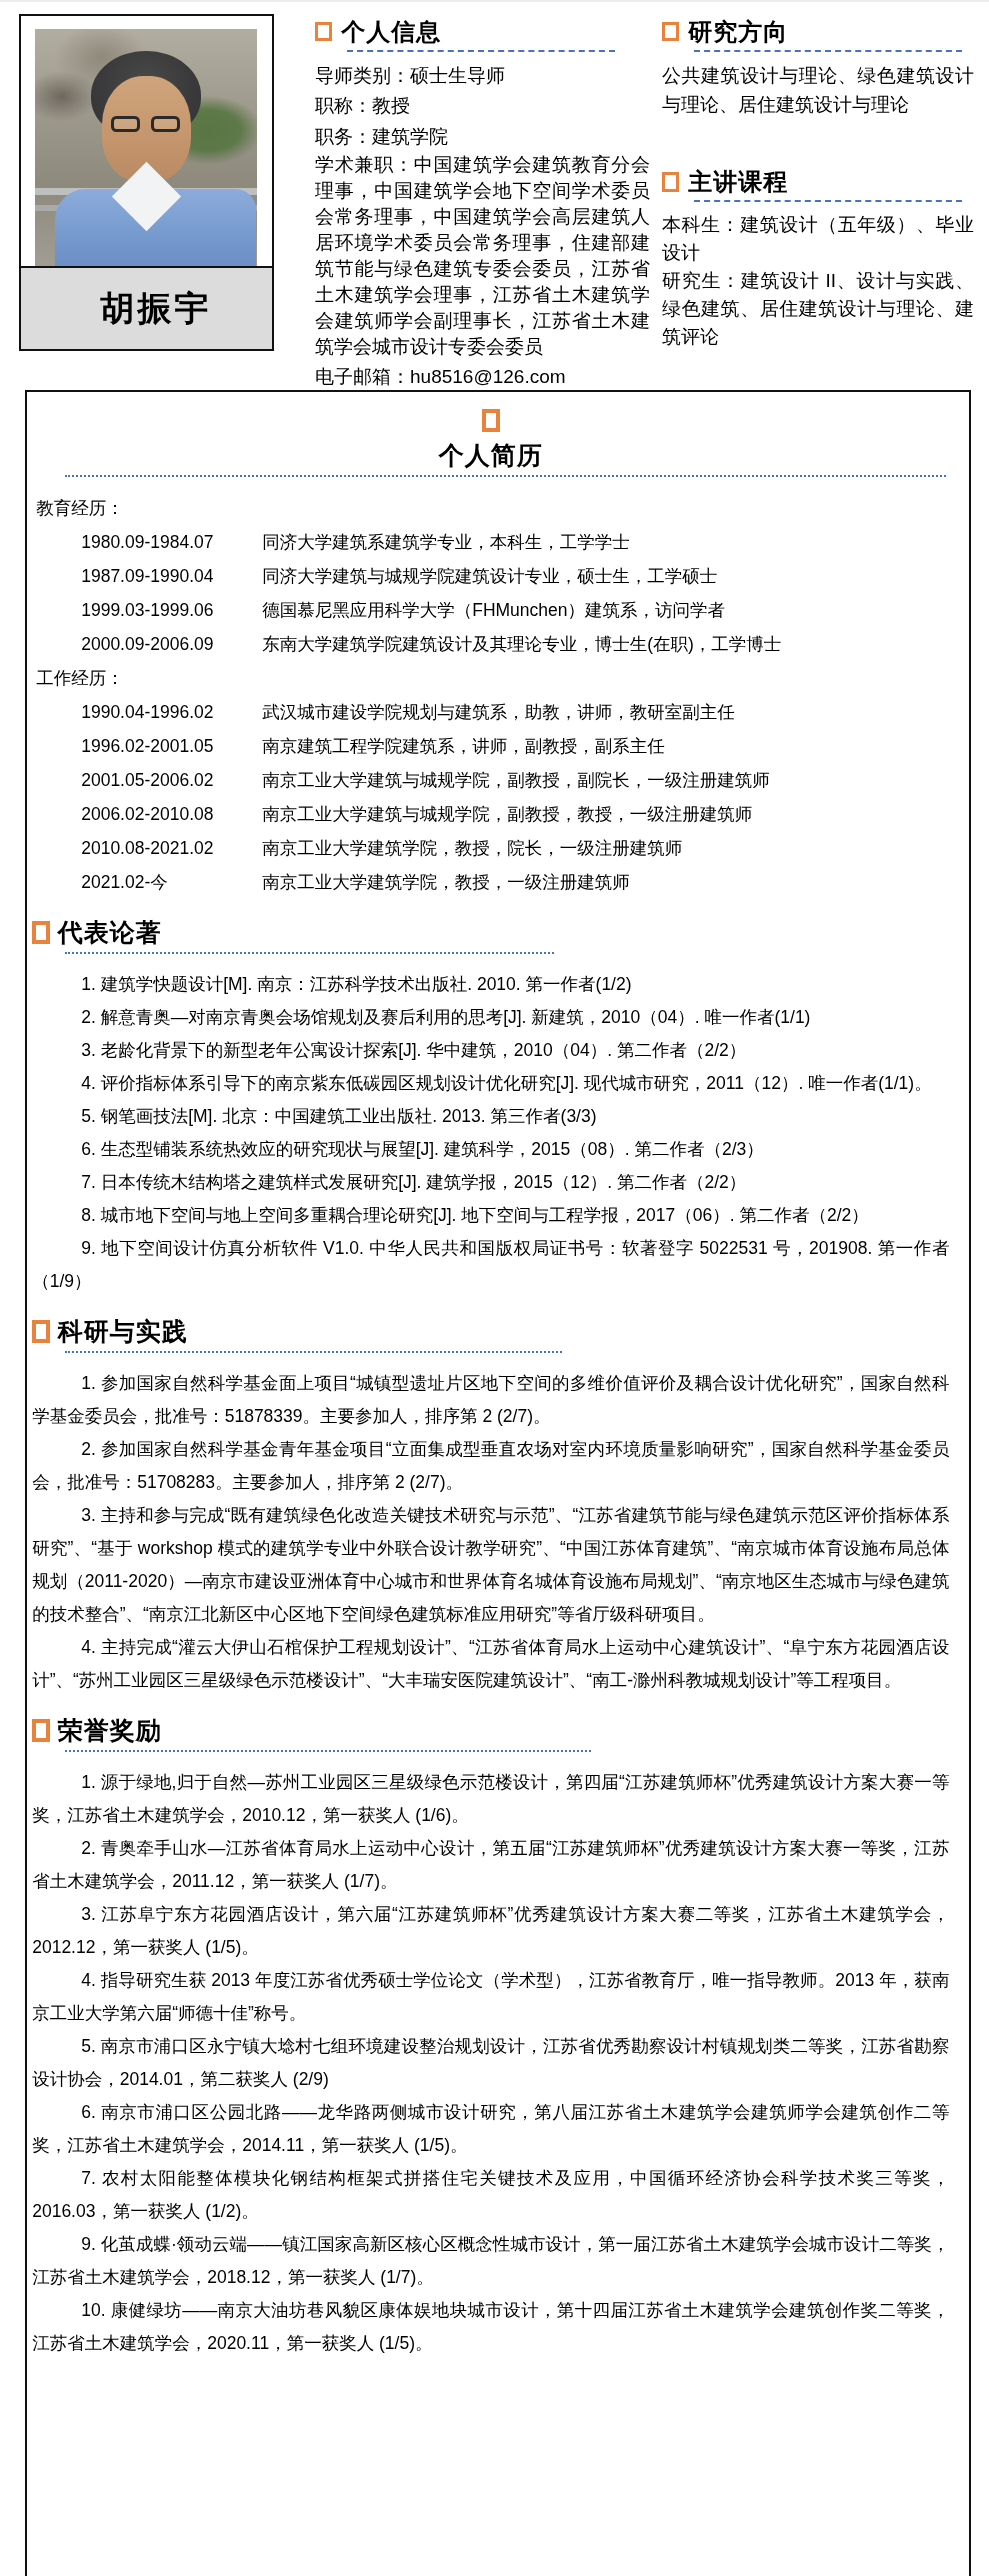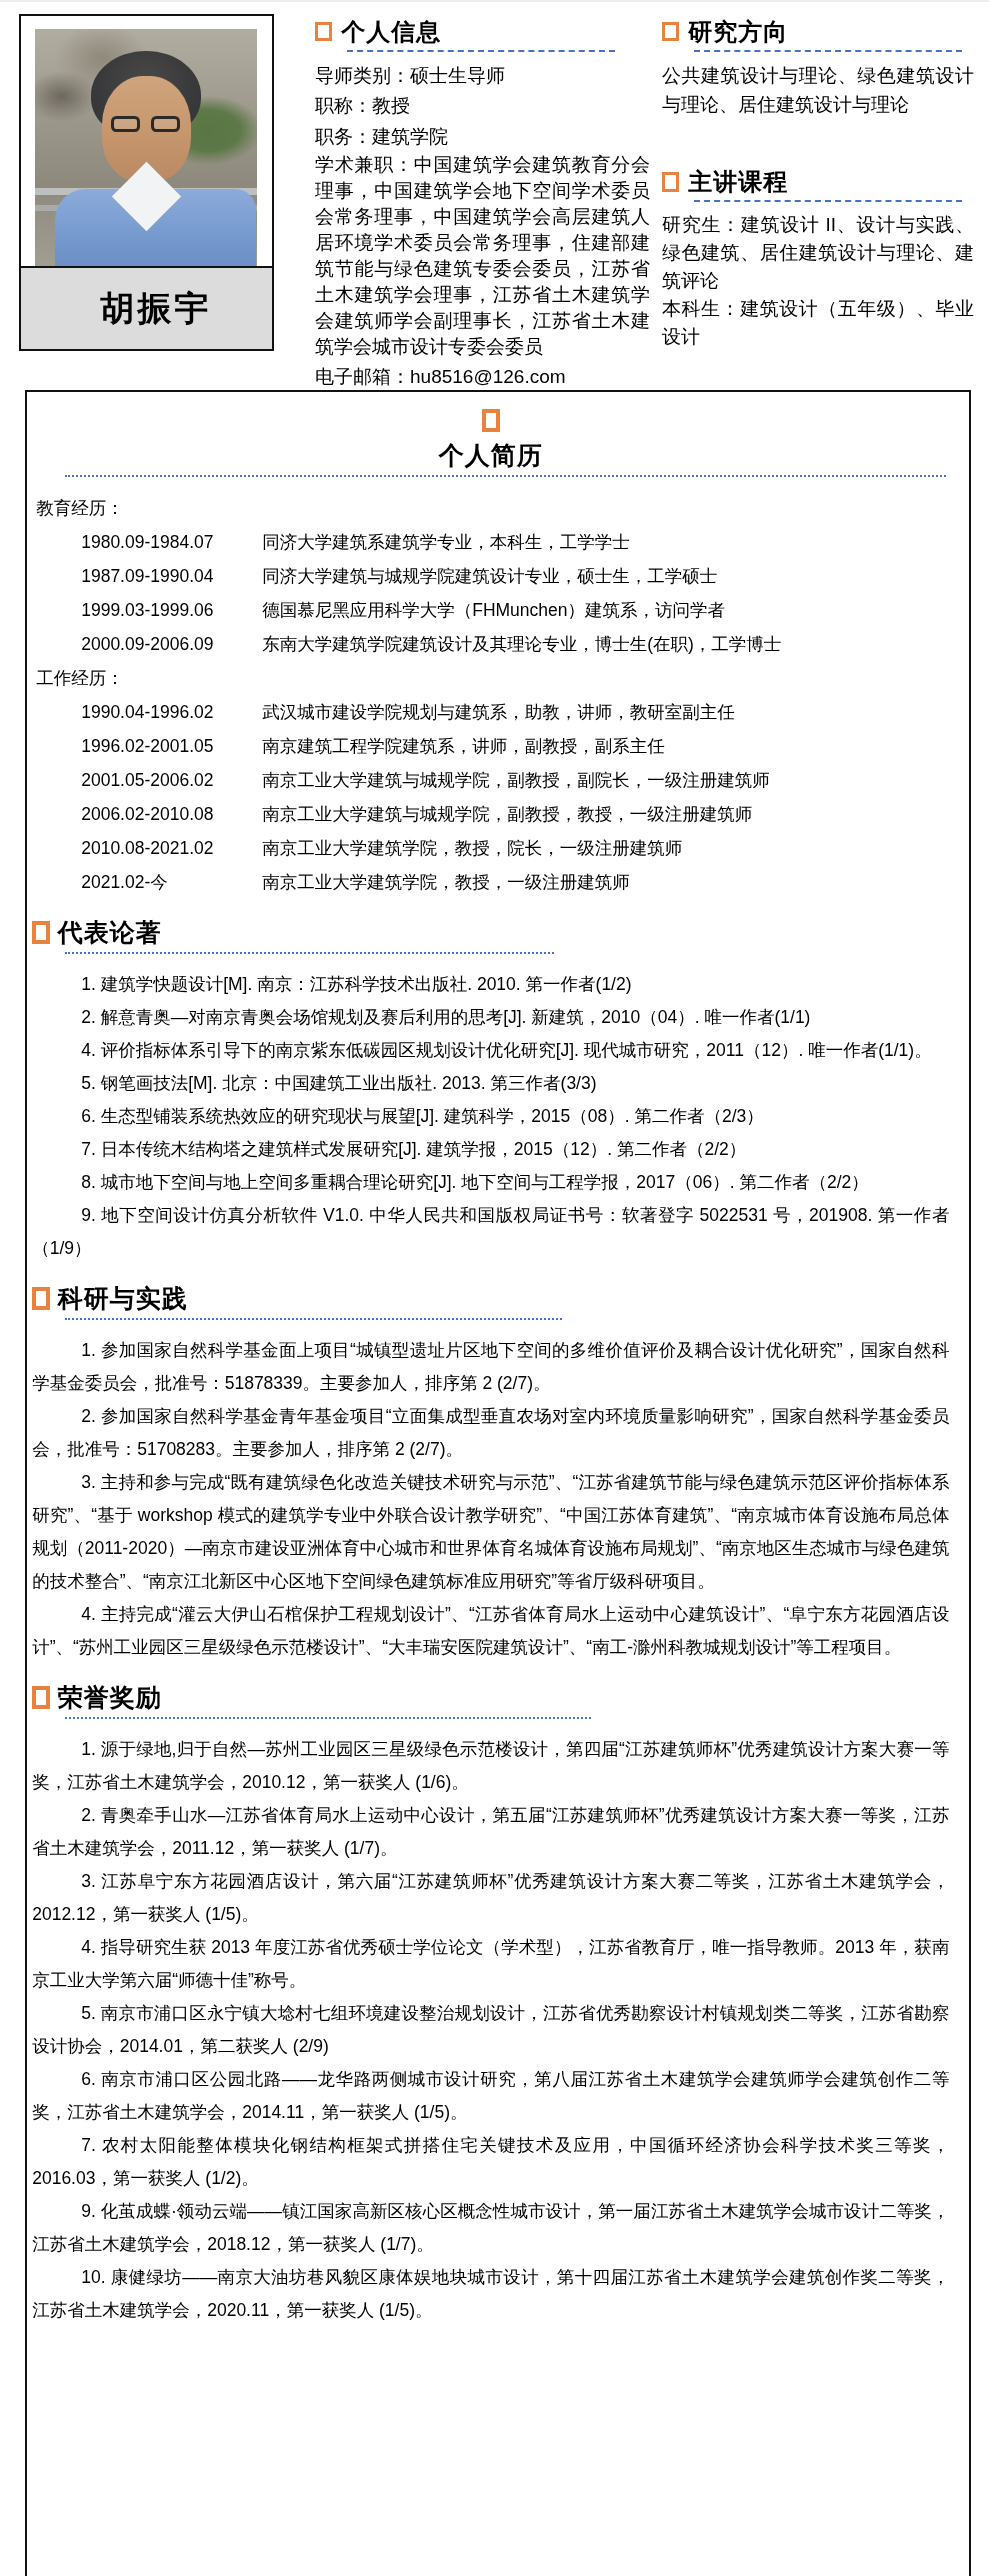--- a/index.html
+++ b/index.html
@@ -138,22 +138,22 @@
     </div>
 
     <div class="gap-block"></div>
 
     <div>
       <div class="t-header">
         <span class="sq"></span>
         <span class="t-title">主讲课程</span>
       </div>
       <div class="t-rule"></div>
+      <div class="course-line">本科生：建筑设计（五年级）、毕业设计</div>
       <div class="course-line">研究生：建筑设计 II、设计与实践、绿色建筑、居住建筑设计与理论、建筑评论</div>
-      <div class="course-line">本科生：建筑设计（五年级）、毕业设计</div>
     </div>
   </div>
 
   <div class="main-box">
 
     <div class="s-header first">
       <span class="s-sq"></span>
       <span class="s-title">个人简历</span>
     </div>
     <div class="s-rule rule-resume"></div>
@@ -172,20 +172,21 @@
     <div class="rrow"><span class="period">2010.08-2021.02</span><span class="rdetail">南京工业大学建筑学院，教授，院长，一级注册建筑师</span></div>
     <div class="rrow"><span class="period">2021.02-今</span><span class="rdetail">南京工业大学建筑学院，教授，一级注册建筑师</span></div>
 
     <div class="s-header">
       <span class="s-sq"></span>
       <span class="s-title">代表论著</span>
     </div>
     <div class="s-rule rule-pubs"></div>
     <p class="item">1. 建筑学快题设计[M]. 南京：江苏科学技术出版社. 2010. 第一作者(1/2)</p>
     <p class="item">2. 解意青奥—对南京青奥会场馆规划及赛后利用的思考[J]. 新建筑，2010（04）. 唯一作者(1/1)</p>
+    <p class="item">3. 老龄化背景下的新型老年公寓设计探索[J]. 华中建筑，2010（04）. 第二作者（2/2）</p>
     <p class="item">4. 评价指标体系引导下的南京紫东低碳园区规划设计优化研究[J]. 现代城市研究，2011（12）. 唯一作者(1/1)。</p>
     <p class="item">5. 钢笔画技法[M]. 北京：中国建筑工业出版社. 2013. 第三作者(3/3)</p>
     <p class="item">6. 生态型铺装系统热效应的研究现状与展望[J]. 建筑科学，2015（08）. 第二作者（2/3）</p>
     <p class="item">7. 日本传统木结构塔之建筑样式发展研究[J]. 建筑学报，2015（12）. 第二作者（2/2）</p>
     <p class="item">8. 城市地下空间与地上空间多重耦合理论研究[J]. 地下空间与工程学报，2017（06）. 第二作者（2/2）</p>
     <p class="item">9. 地下空间设计仿真分析软件 V1.0. 中华人民共和国版权局证书号：软著登字 5022531 号，201908. 第一作者（1/9）</p>
 
     <div class="s-header">
       <span class="s-sq"></span>
       <span class="s-title">科研与实践</span>

